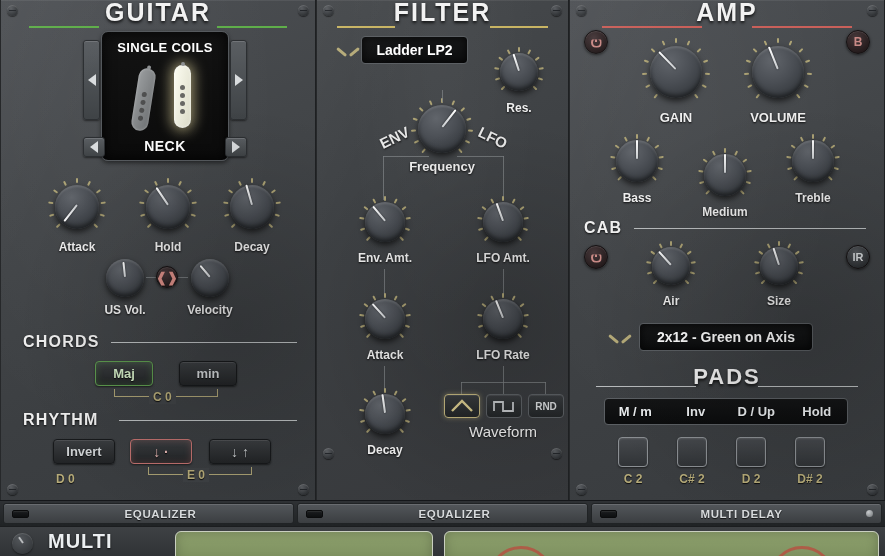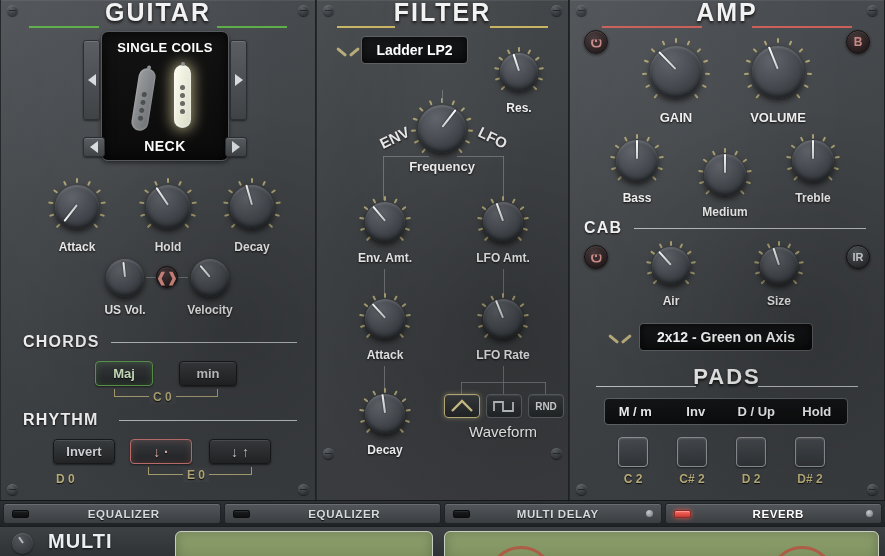--- a/index.html
+++ b/index.html
@@ -759,25 +759,20 @@
     </div>
     <div class="tab">
       <span class="led"></span>
       <span class="tname">EQUALIZER</span>
     </div>
     <div class="tab">
       <span class="led"></span>
       <span class="tname">MULTI DELAY</span>
       <span class="dot"></span>
     </div>
-    <div class="tab active">
-      <span class="led on"></span>
-      <span class="tname">REVERB</span>
-      <span class="dot"></span>
-    </div>
   </div>
 
   <div id="bottom">
     <div id="tape-knob"></div>
     <div id="tape-label">MULTI</div>
     <div class="green-disp" style="left:175px;width:258px"></div>
     <div class="green-disp" style="left:444px;width:435px">
       <div class="arc" style="left:43px"></div>
       <div class="arc" style="right:43px"></div>
     </div>

